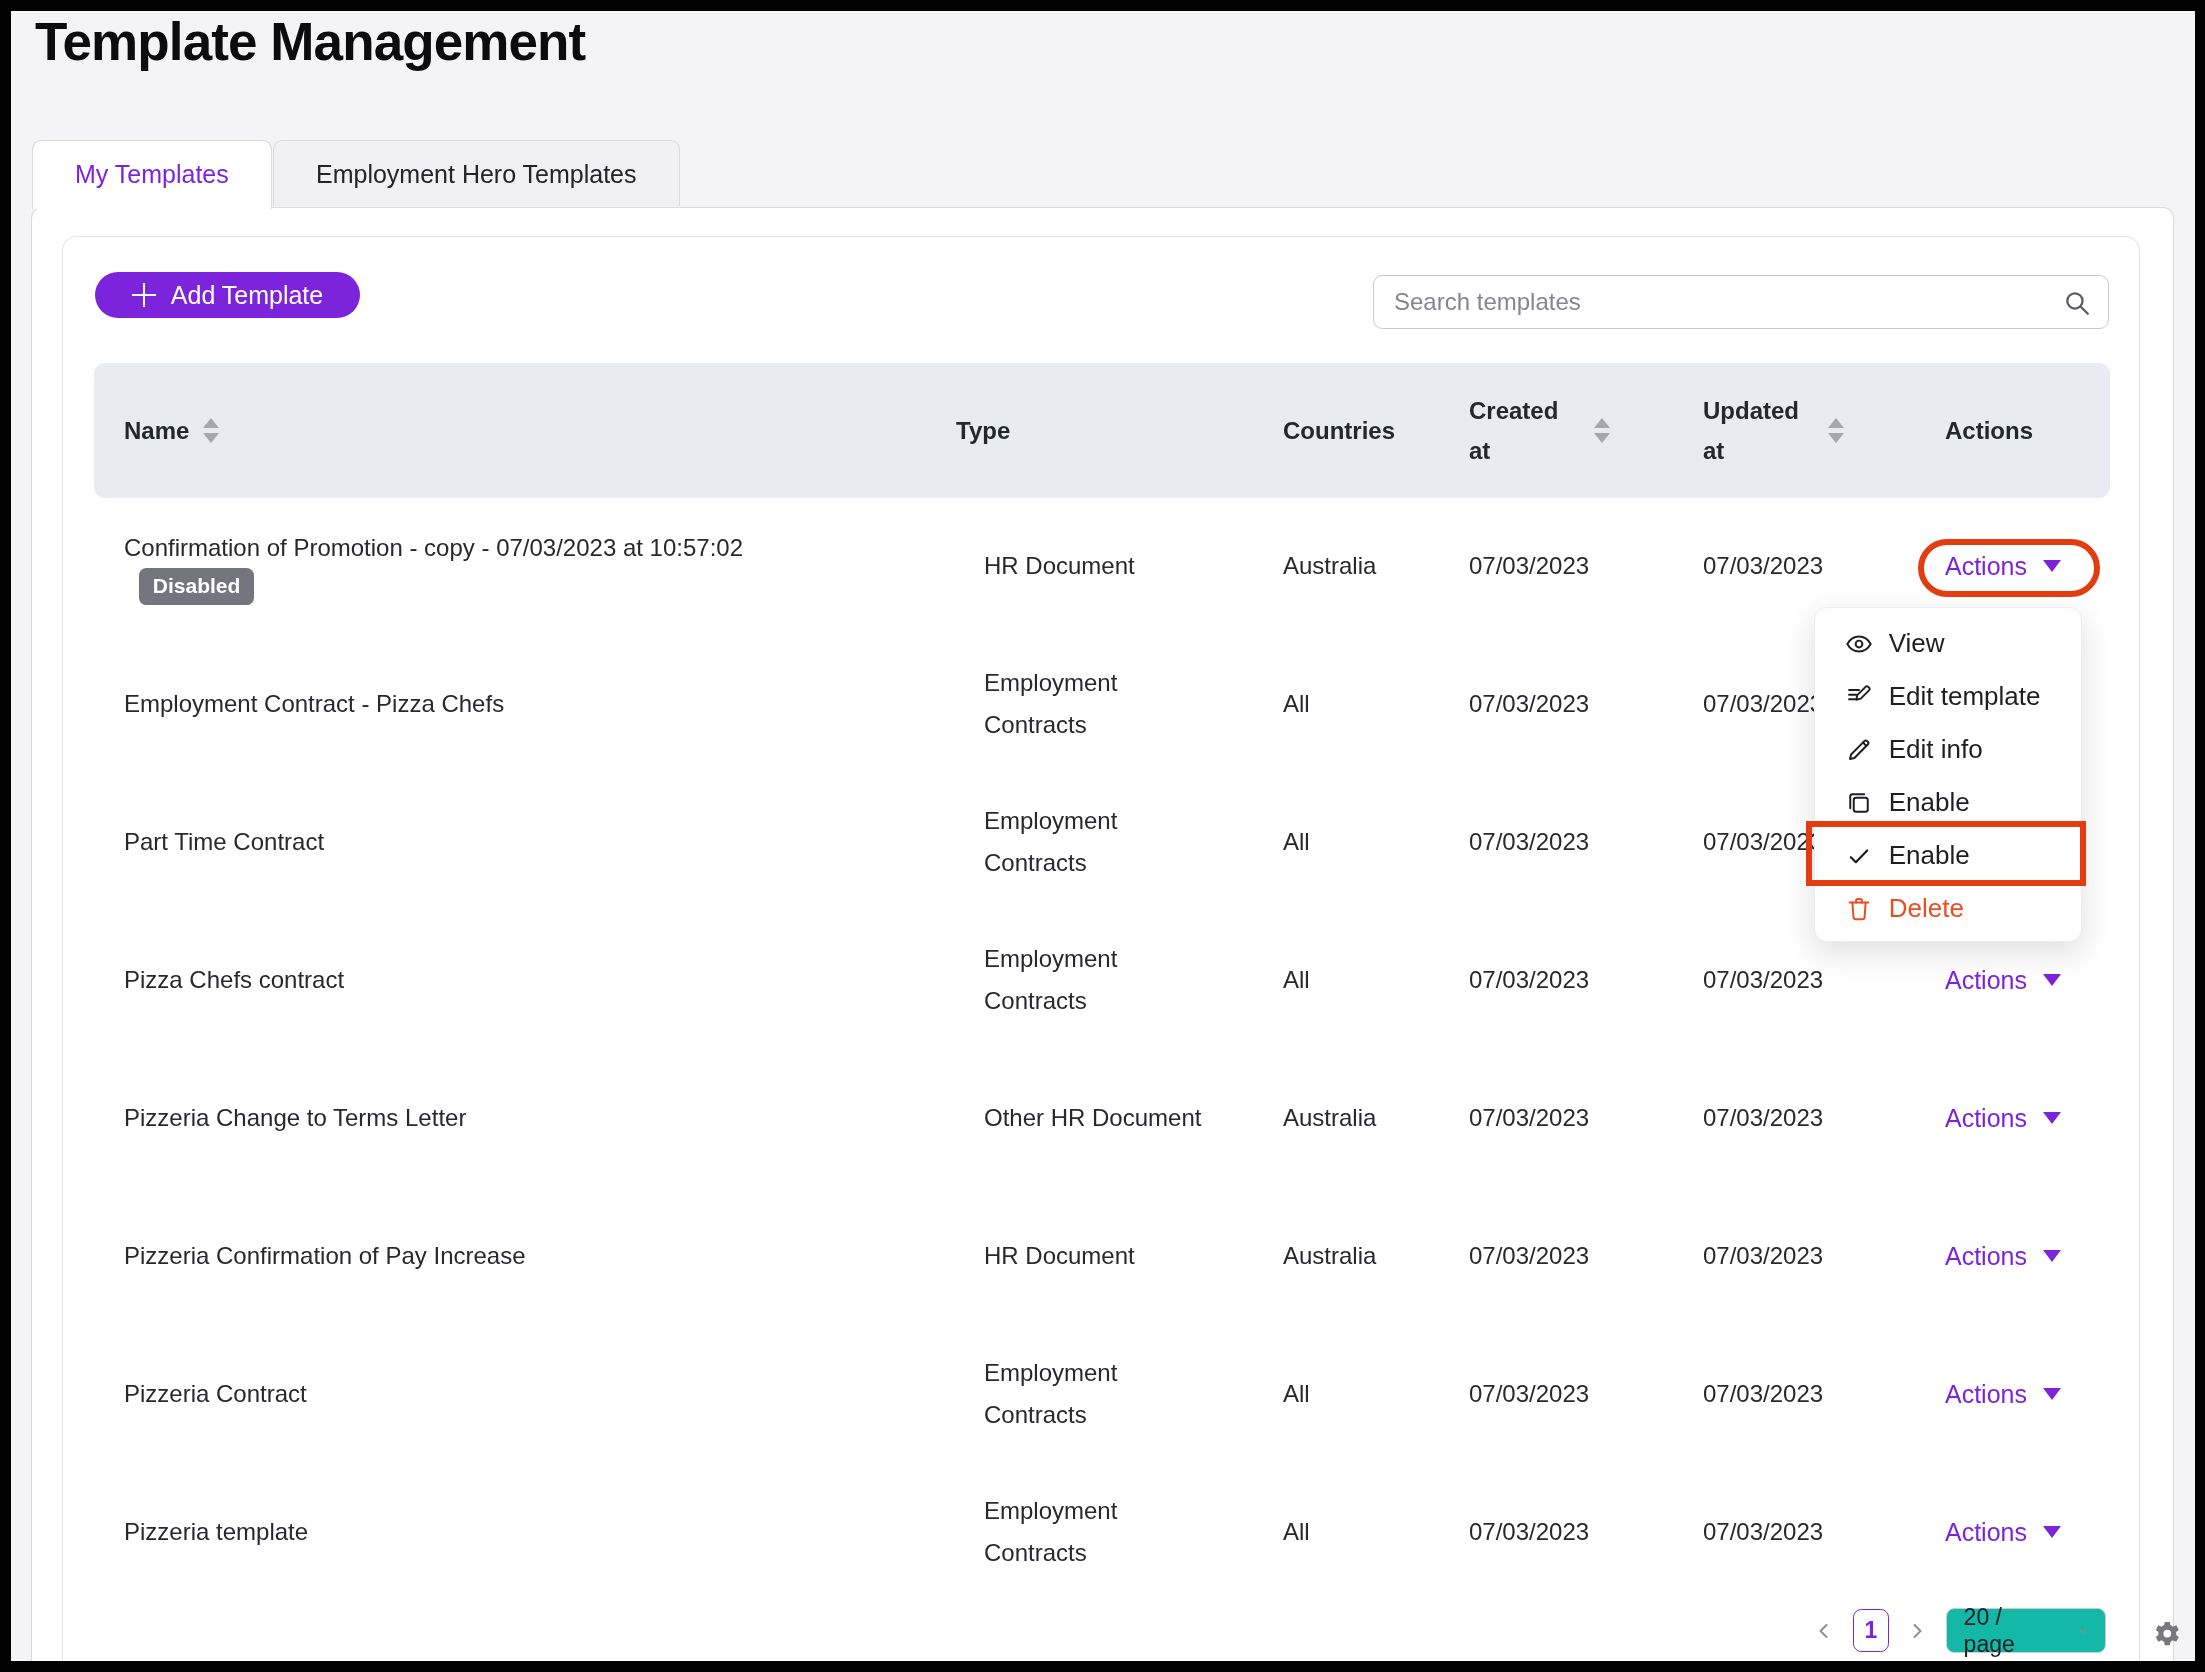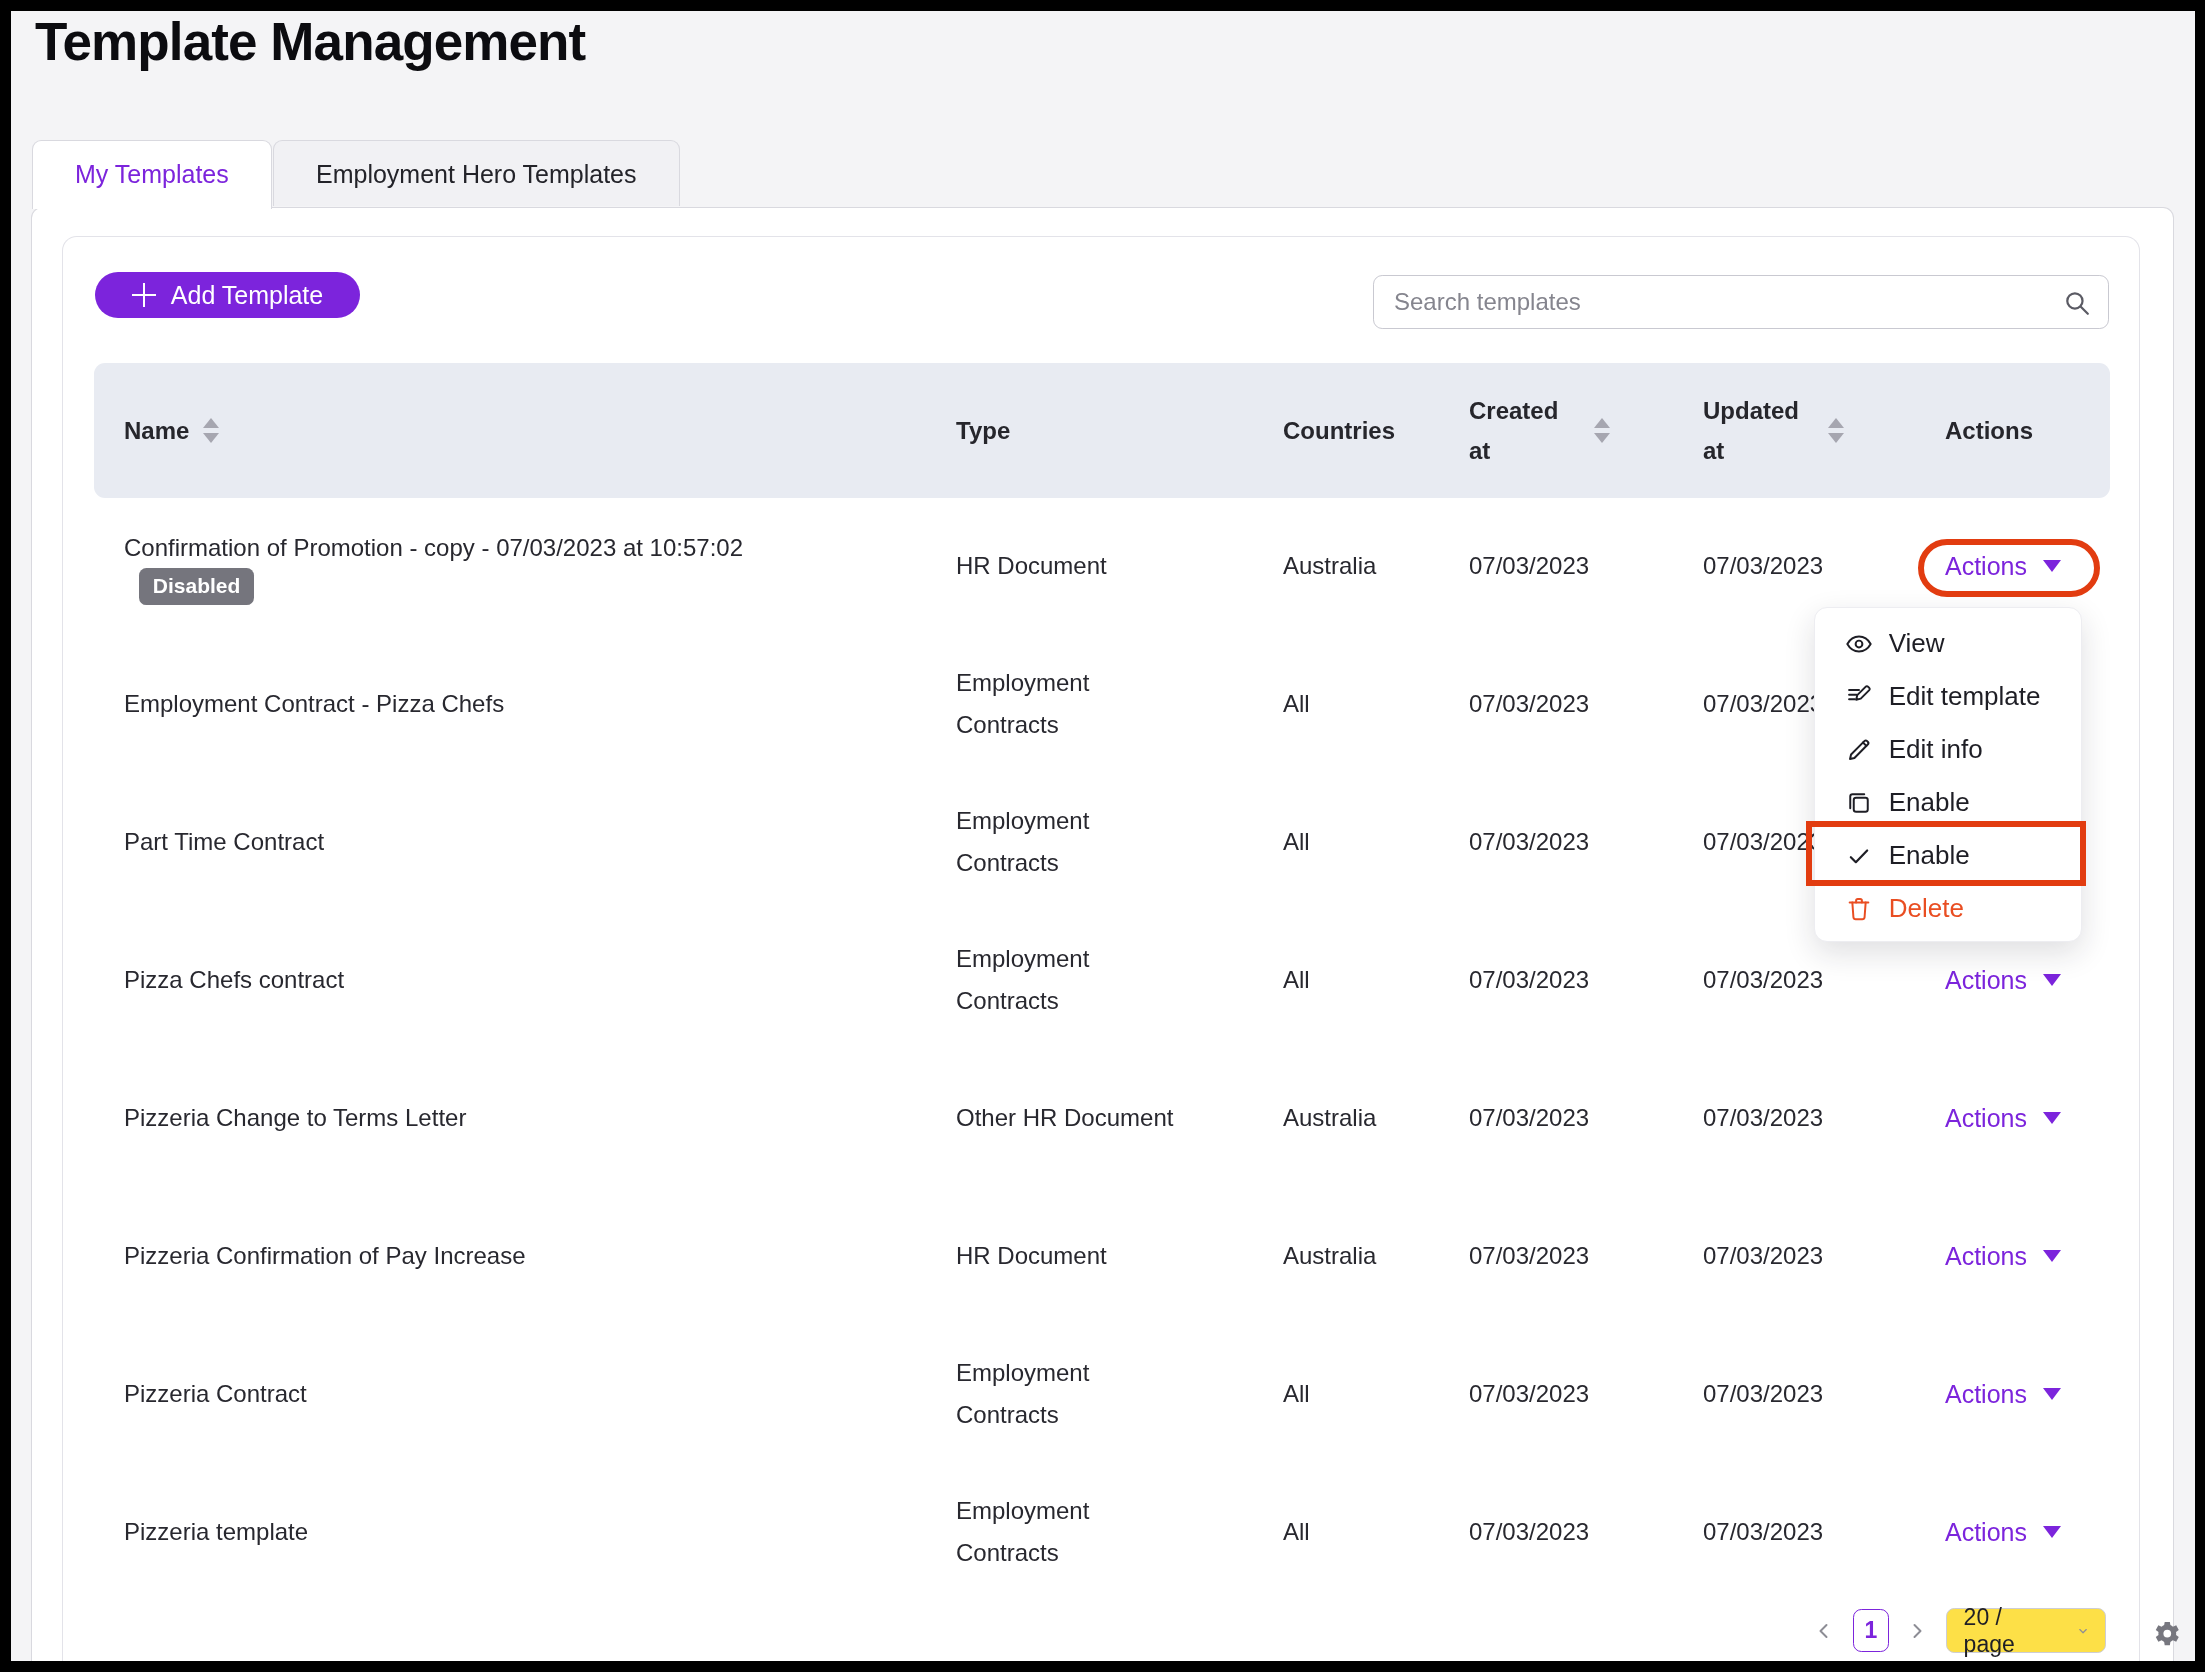--- a/index.html
+++ b/index.html
@@ -49,36 +49,36 @@
   .sort { display:flex; flex-direction:column; gap:4.6px; cursor:pointer; }
   .sort i { display:block; width:0; height:0; border-left:8.3px solid transparent; border-right:8.3px solid transparent; }
   .sort .up { border-bottom:10px solid #a6a6b0; }
   .sort .dn { border-top:10px solid #a6a6b0; }
 
   .tbody { position:absolute; left:31px; top:260px; width:2016px; }
   .trow { padding-left:30px; height:138px; }
   .cell { font-size:24px; color:#28282f; padding-right:22px; }
   .cell .nm { line-height:1.8; }
   .cell.name > div { max-width:646px; }
-  .cell.type > span { display:inline-block; max-width:231px; line-height:1.75; }
+  .cell.type > span { display:inline-block; max-width:231px; line-height:1.75;margin-left:28px; }
   .badge { display:inline-block; background:var(--badge,#75757d); color:#fff; font-size:21px; font-weight:700;
            border-radius:7.4px; padding:5.5px 14px 7.4px; margin-left:14.8px; white-space:nowrap; transform:translateY(-0.9px); }
   .badge:empty { display:none; }
   .actions-link { display:inline-flex; align-items:center; gap:15.7px; color:var(--accent,#7c24dc);
                   font-size:25px; cursor:pointer; }
   .tri { width:0; height:0; border-left:9.2px solid transparent; border-right:9.2px solid transparent;
          border-top:12px solid var(--accent,#7c24dc); }
 
   
   .pagination { position:absolute; right:33px; top:1371px; display:flex; align-items:center; gap:16.6px; }
   .pg-nav { display:flex; cursor:pointer; }
   .pg-current { width:36px; height:43px; border:1.8px solid var(--accent,#7c24dc); border-radius:8.3px;
                 color:var(--accent,#7c24dc); font-size:23px; font-weight:700; display:flex;
                 align-items:center; justify-content:center; cursor:pointer; }
-  .pg-size { width:160px; height:45px; border:1.4px solid #cdcdd4; border-radius:8.3px; background:#fde047;
+  .pg-size { width:160px; height:45px; border:1.4px solid #cdcdd4; border-radius:8.3px; background:#14b8a6;
              display:flex; align-items:center; justify-content:space-between; padding:0 14.8px 0 16.6px;
              font-size:23px; color:#1f1f26; cursor:pointer;gap:45px; }
 
   
   .menu { position:absolute; left:1814px; top:607px; width:268px; height:335px; background:#fff;
           border:0.9px solid #ededf1; border-radius:13px; padding:9.2px 0;
           box-shadow:0 11px 31px rgba(25,25,40,.14); z-index:10; }
   .mitem { height:53px; display:flex; align-items:center; gap:15.7px; padding:0 18.5px 0 30px;
            font-size:26px; color:#1e1e25; cursor:pointer; }
   .mitem svg { flex:0 0 auto; }

